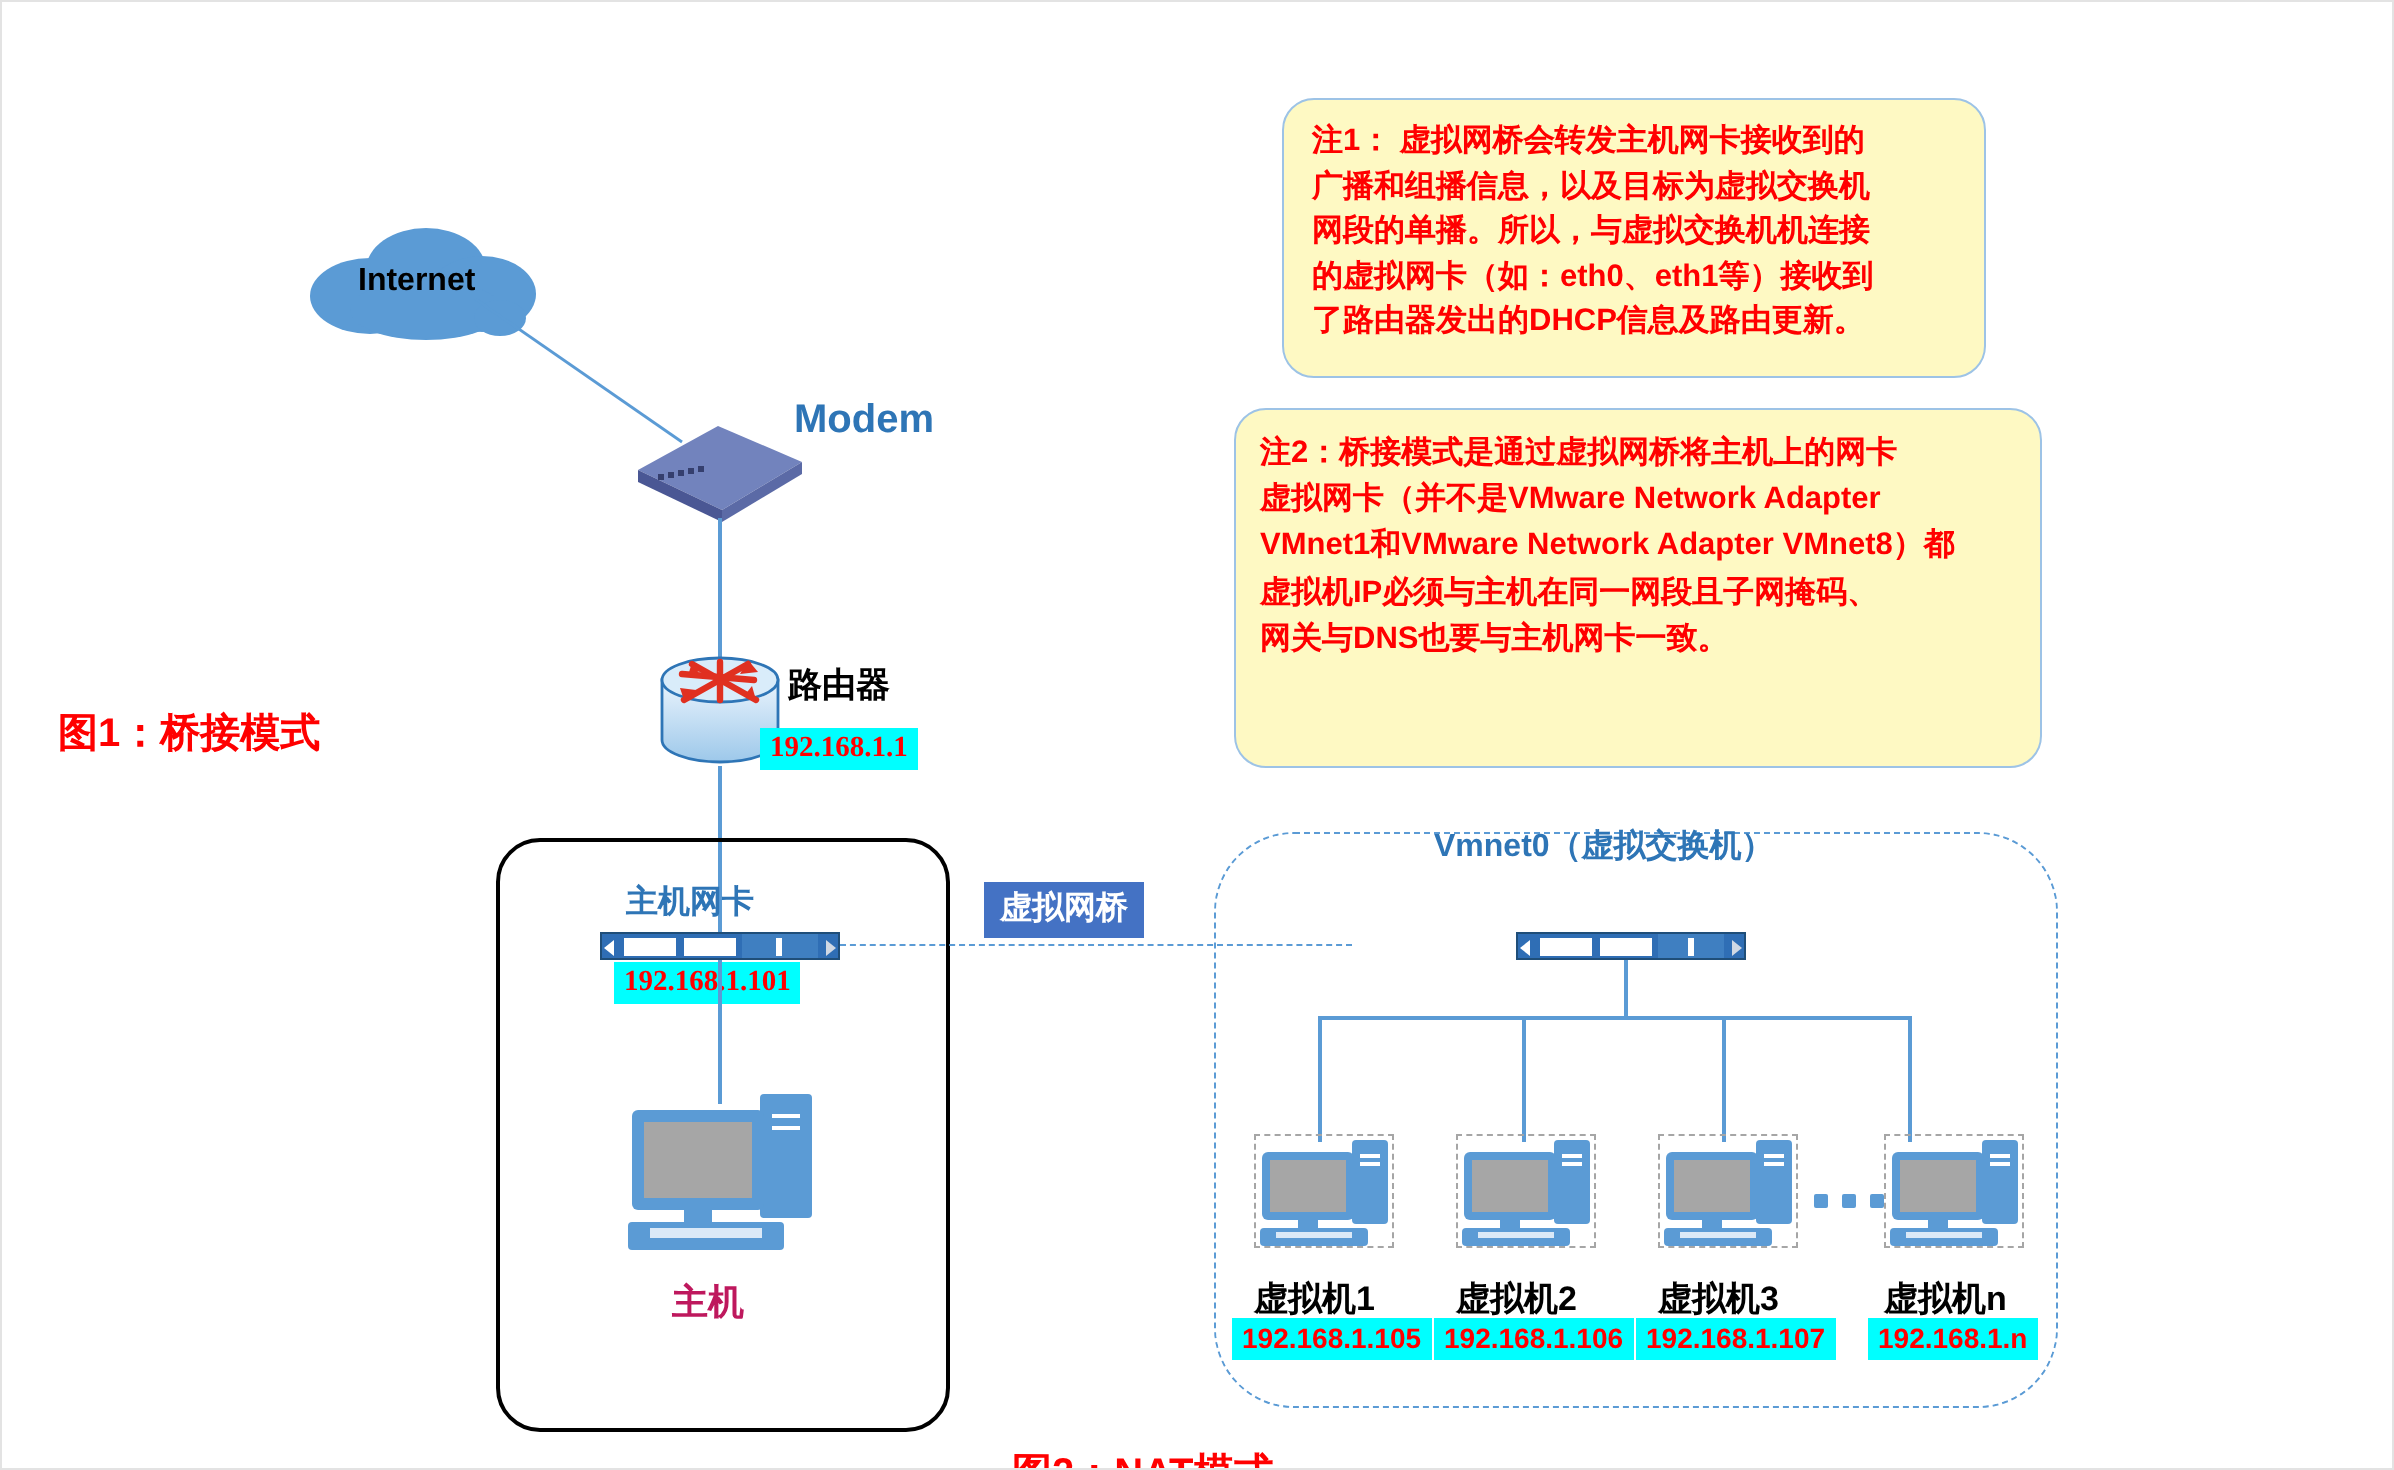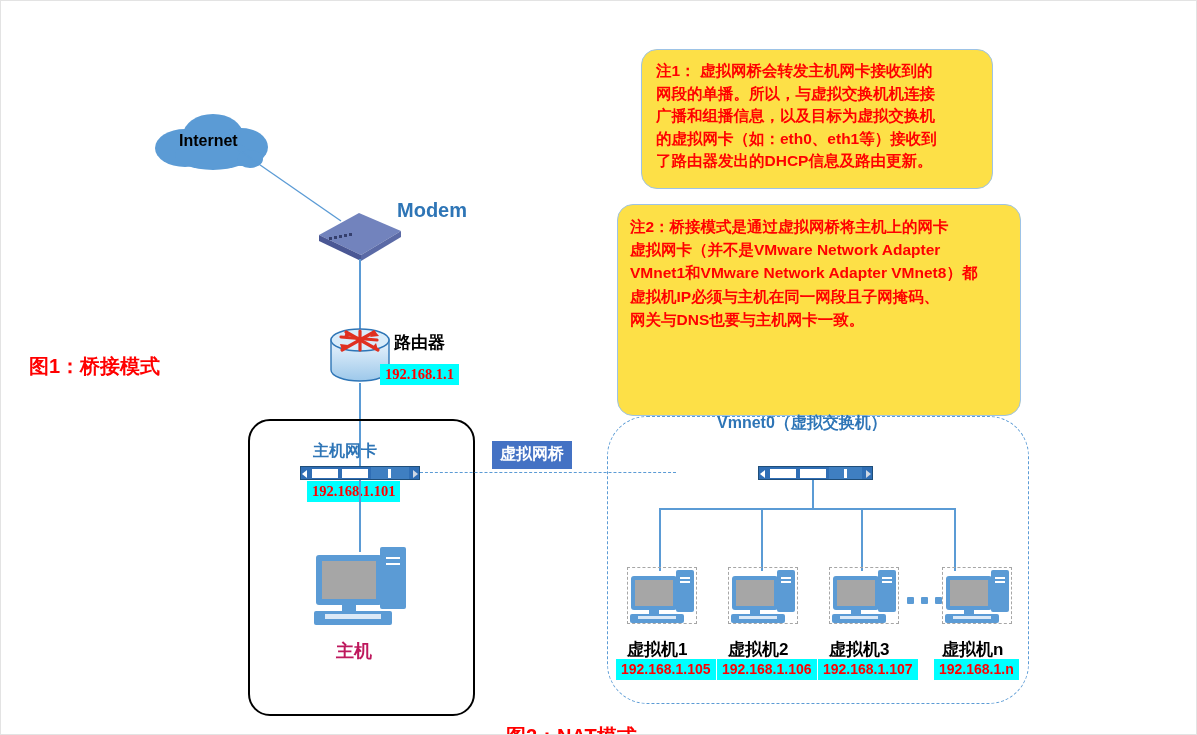--- a/index.html
+++ b/index.html
@@ -5,27 +5,27 @@
   html,body{margin:0;padding:0;background:#fff;}
   body{font-family:"Liberation Sans","DejaVu Sans",sans-serif;}
   #page{
     position:relative;width:1197px;height:735px;background:#ffffff;
     border:1px solid #e3e3e3;box-sizing:border-box;overflow:hidden;
   }
   .abs{position:absolute;}
   
   .note{
     position:absolute;box-sizing:border-box;
-    border:1.6px solid #9dc3e6;border-radius:16px;background:#fde047;
+    border:1.6px solid #9dc3e6;border-radius:16px;background:#fef9c3;
     color:#ff0000;font-weight:bold;
   }
   .note .line{white-space:pre;}
   #note1{left:640px;top:48px;width:352px;height:140px;padding:10px 12px 0 14px;}
   #note1 .line{font-size:15.5px;line-height:22.5px;letter-spacing:0px;}
-  #note2{left:616px;top:203px;width:404px;height:212px;padding:10px 10px 0 12px;}
+  #note2{left:616px;top:203px;width:404px;height:180px;padding:10px 10px 0 12px;}
   #note2 .line{font-size:15.5px;line-height:23.2px;}
   
   #fig-title{left:28px;top:352px;color:#ff0000;font-size:20px;font-weight:bold;white-space:pre;}
   #bottom-title{left:505px;top:722px;color:#ff0000;font-size:20px;font-weight:bold;white-space:pre;}
   .blue-label{color:#2e75b6;font-weight:bold;}
   
   .ip{
     position:absolute;background:#00ffff;color:#ff0000;font-weight:bold;
     font-size:14.5px;line-height:19px;padding:1px 5px;white-space:nowrap;
     font-family:"Liberation Serif","DejaVu Serif",serif;
@@ -79,22 +79,22 @@
   #vmnet-label{left:716px;top:412px;font-size:16px;}
   #host-name{left:335px;top:638px;color:#be185d;font-weight:bold;font-size:18px;}
 </style>
 </head>
 <body>
 
 <div id="page">
 
   <div class="note" id="note1">
     <div class="line">注1： 虚拟网桥会转发主机网卡接收到的</div>
+    <div class="line">广播和组播信息，以及目标为虚拟交换机</div>
     <div class="line">网段的单播。所以，与虚拟交换机机连接</div>
-    <div class="line">广播和组播信息，以及目标为虚拟交换机</div>
     <div class="line">的虚拟网卡（如：eth0、eth1等）接收到</div>
     <div class="line">了路由器发出的DHCP信息及路由更新。</div>
   </div>
 
   <div class="note" id="note2">
     <div class="line">注2：桥接模式是通过虚拟网桥将主机上的网卡</div>
     <div class="line">虚拟网卡（并不是VMware Network Adapter</div>
     <div class="line">VMnet1和VMware Network Adapter VMnet8）都</div>
     <div class="line">虚拟机IP必须与主机在同一网段且子网掩码、</div>
     <div class="line">网关与DNS也要与主机网卡一致。</div>

